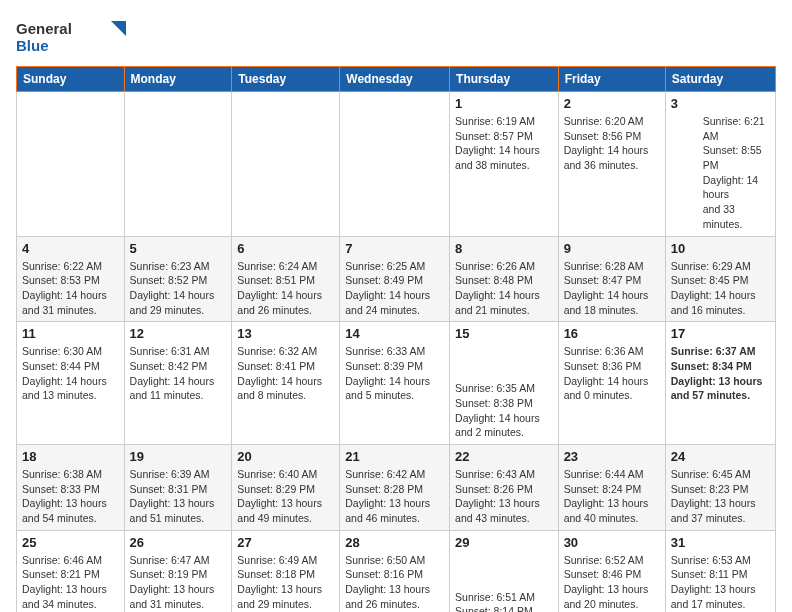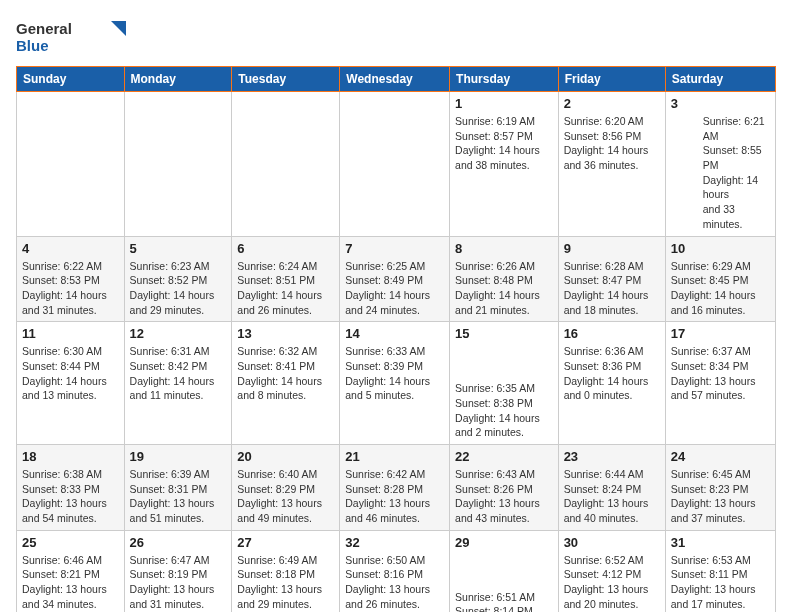--- a/index.html
+++ b/index.html
@@ -224,21 +224,21 @@
         </td>
         <td>
           <div class="day-num">16</div>
           <div class="day-info" style="white-space: pre-line;">Sunrise: 6:36 AM
 Sunset: 8:36 PM
 Daylight: 14 hours
 and 0 minutes.</div>
         </td>
         <td>
           <div class="day-num">17</div>
-          <div class="day-info" style="white-space: pre-line;">Sunrise: 6:37 AM
+          <div class="day-info" style="white-space: pre-line; font-weight: bold;">Sunrise: 6:37 AM
 Sunset: 8:34 PM
 Daylight: 13 hours
 and 57 minutes.</div>
         </td>
       </tr>
       <tr>
         <td>
           <div class="day-num">18</div>
           <div class="day-info" style="white-space: pre-line;">Sunrise: 6:38 AM
 Sunset: 8:33 PM
@@ -304,37 +304,37 @@
 and 31 minutes.</div>
         </td>
         <td>
           <div class="day-num">27</div>
           <div class="day-info" style="white-space: pre-line;">Sunrise: 6:49 AM
 Sunset: 8:18 PM
 Daylight: 13 hours
 and 29 minutes.</div>
         </td>
         <td>
-          <div class="day-num">32</div>
+          <div class="day-num">28</div>
           <div class="day-info" style="white-space: pre-line;">Sunrise: 6:50 AM
 Sunset: 8:16 PM
 Daylight: 13 hours
 and 26 minutes.</div>
         </td>
         <td>
           <div class="day-num">29</div>
           <div class="day-info" style="white-space: pre-line; margin-top: 40px;">Sunrise: 6:51 AM
 Sunset: 8:14 PM
 Daylight: 13 hours
 and 23 minutes.</div>
         </td>
         <td>
           <div class="day-num">30</div>
           <div class="day-info" style="white-space: pre-line;">Sunrise: 6:52 AM
-Sunset: 4:12 PM
+Sunset: 8:46 PM
 Daylight: 13 hours
 and 20 minutes.</div>
         </td>
         <td>
           <div class="day-num">31</div>
           <div class="day-info" style="white-space: pre-line;">Sunrise: 6:53 AM
 Sunset: 8:11 PM
 Daylight: 13 hours
 and 17 minutes.</div>
         </td>

